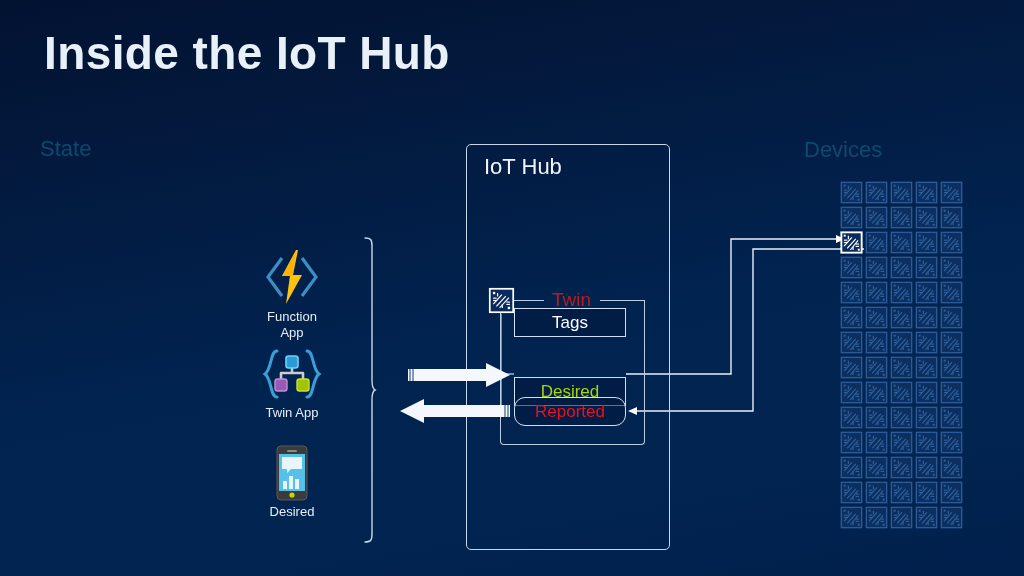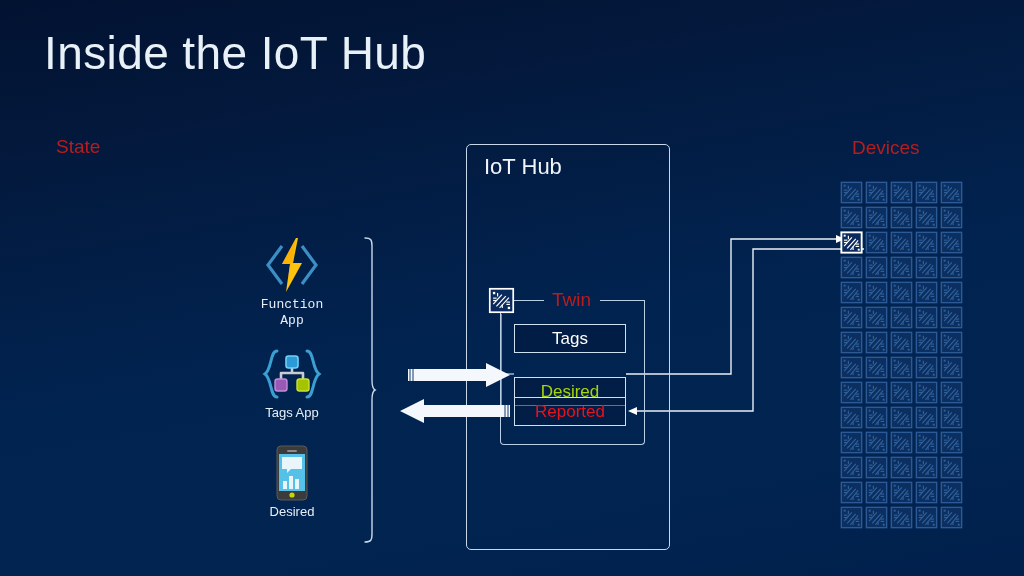--- a/index.html
+++ b/index.html
@@ -13,38 +13,37 @@
     font-family: "Liberation Sans", sans-serif;
     color: #ffffff;
     -webkit-font-smoothing: antialiased;
   }
   .abs { position: absolute; }
 
   
   #slide-title {
     left: 44px; top: 28px;
     font-size: 46px;
-    font-weight: 400;
+    font-weight: 700;
     letter-spacing: 0.4px;
     color: #e9f1f8;
     line-height: 1.1;
     white-space: nowrap;
     text-align: right;
   }
 
   
   .col-head {
-    font-size: 19px;
+    font-size: 22px;
     font-weight: 400;
-    color: #b91c1c;
+    color: #0c4a6e;
     white-space: nowrap;
-    margin-left: 16px;
   }
   #state-label { left: 40px; top: 136px; }
-  #devices-label { left: 836px; top: 137px; }
+  #devices-label { left: 804px; top: 137px; }
 
   
   #iot-hub-box {
     left: 466px; top: 144px;
     width: 204px; height: 406px;
     border: 1.4px solid #c8d8ea;
     border-radius: 5px;
     box-sizing: border-box;
   }
   #iot-hub-title {
@@ -87,37 +86,37 @@
   
   .twin-row {
     left: 514px;
     width: 112px; height: 29px;
     border: 1.3px solid #cfe0f2;
     box-sizing: border-box;
     display: flex; align-items: center; justify-content: center;
     font-size: 17px;
     background: rgba(2,26,62,0.55);
   }
-  #twin-row-tags     { top: 324px; color: #ffffff; }
+  #twin-row-tags     { top: 308px; color: #ffffff; }
   #twin-row-desired  { top: 360px; color: #a8d30a; margin-top: 17px; }
   #twin-row-reported { top: 397px; color: #e8131b; }
 
   
   #state-bracket {
     left: 363px; top: 237px;
     width: 12px; height: 306px;
   }
 
   
   .icon-block { text-align: center; }
   .icon-caption {
     font-size: 13px; color: #e7eef6; line-height: 1.15;
     margin-top: 4px;
   }
-  #function-app-block { left: 246px; top: 236px; width: 92px; font-family: Liberation Mono, monospace; }
+  #function-app-block { left: 246px; top: 248px; width: 92px; }
   #logic-app-block    { left: 244px; top: 347px; width: 96px; }
   #custom-block       { left: 248px; top: 445px; width: 88px; }
 
   
   .block-arrow { top: 0; }
   #arrow-to-hub   { left: 408px; top: 363px; width: 102px; height: 24px; }
   #arrow-from-hub { left: 400px; top: 399px; width: 110px; height: 24px; }
 
   
   #devices-grid {
@@ -182,21 +181,21 @@
     <g fill="#ffffff">
       <rect x="5" y="5" width="3" height="3"></rect>
       <rect x="24" y="24" width="3" height="3"></rect>
     </g>
   </svg>
 </div>
 <div class="abs" id="twin-label">Twin</div>
 
 <div class="abs twin-row" id="twin-row-tags" style="color: rgb(255, 255, 255);">Tags</div>
 <div class="abs twin-row" id="twin-row-desired" style="color: rgb(168, 211, 10);">Desired</div>
-<div class="abs twin-row" id="twin-row-reported" style="color: rgb(232, 19, 27);">Reported</div>
+<div class="abs twin-row" id="twin-row-reported" style="color: rgb(232, 19, 27); border-radius: 11px;">Reported</div>
 
 <div class="abs" id="state-bracket">
   <svg width="12" height="306" viewBox="0 0 12 306">
     <path d="M2 1 C 8 1, 9 3, 9 9 L 9 143 C 9 150, 10 152, 12 153 C 10 154, 9 156, 9 163 L 9 297 C 9 303, 8 305, 2 305" fill="none" stroke="#c8d8ea" stroke-width="1.4" stroke-linecap="round"></path>
   </svg>
 </div>
 
 <div class="abs icon-block" id="function-app-block">
   <div>
     <svg width="64" height="58" viewBox="0 0 64 58" style="margin:0 auto;">
@@ -223,21 +222,21 @@
 
       <path d="M34 20 L34 26 M34 26 L23 26 L23 33 M34 26 L45 26 L45 33" fill="none" stroke="#c9ccd2" stroke-width="2.6" stroke-linecap="round" stroke-linejoin="round"></path>
 
       <rect x="28" y="9" width="12" height="12" rx="2.5" fill="#2b9ad6" stroke="#6fd2f5" stroke-width="1.6"></rect>
 
       <rect x="17" y="32" width="12" height="12" rx="2.5" fill="#9b59b6" stroke="#c08ed6" stroke-width="1.4"></rect>
 
       <rect x="39" y="32" width="12" height="12" rx="2.5" fill="#a4c400" stroke="#c6e23a" stroke-width="1.4"></rect>
     </svg>
   </div>
-  <div class="icon-caption">Tags App</div>
+  <div class="icon-caption">Twin App</div>
 </div>
 
 <div class="abs icon-block" id="custom-block">
   <div>
     <svg width="46" height="56" viewBox="0 0 46 56" style="margin:0 auto;">
       <rect x="8" y="1" width="30" height="54" rx="4" fill="#3b3b3b" stroke="#5a5a5a" stroke-width="1"></rect>
       <rect x="10" y="9" width="26" height="37" fill="#55c0e8"></rect>
 
       <rect x="18" y="5" width="10" height="2" rx="1" fill="#8a8a8a"></rect>
 

